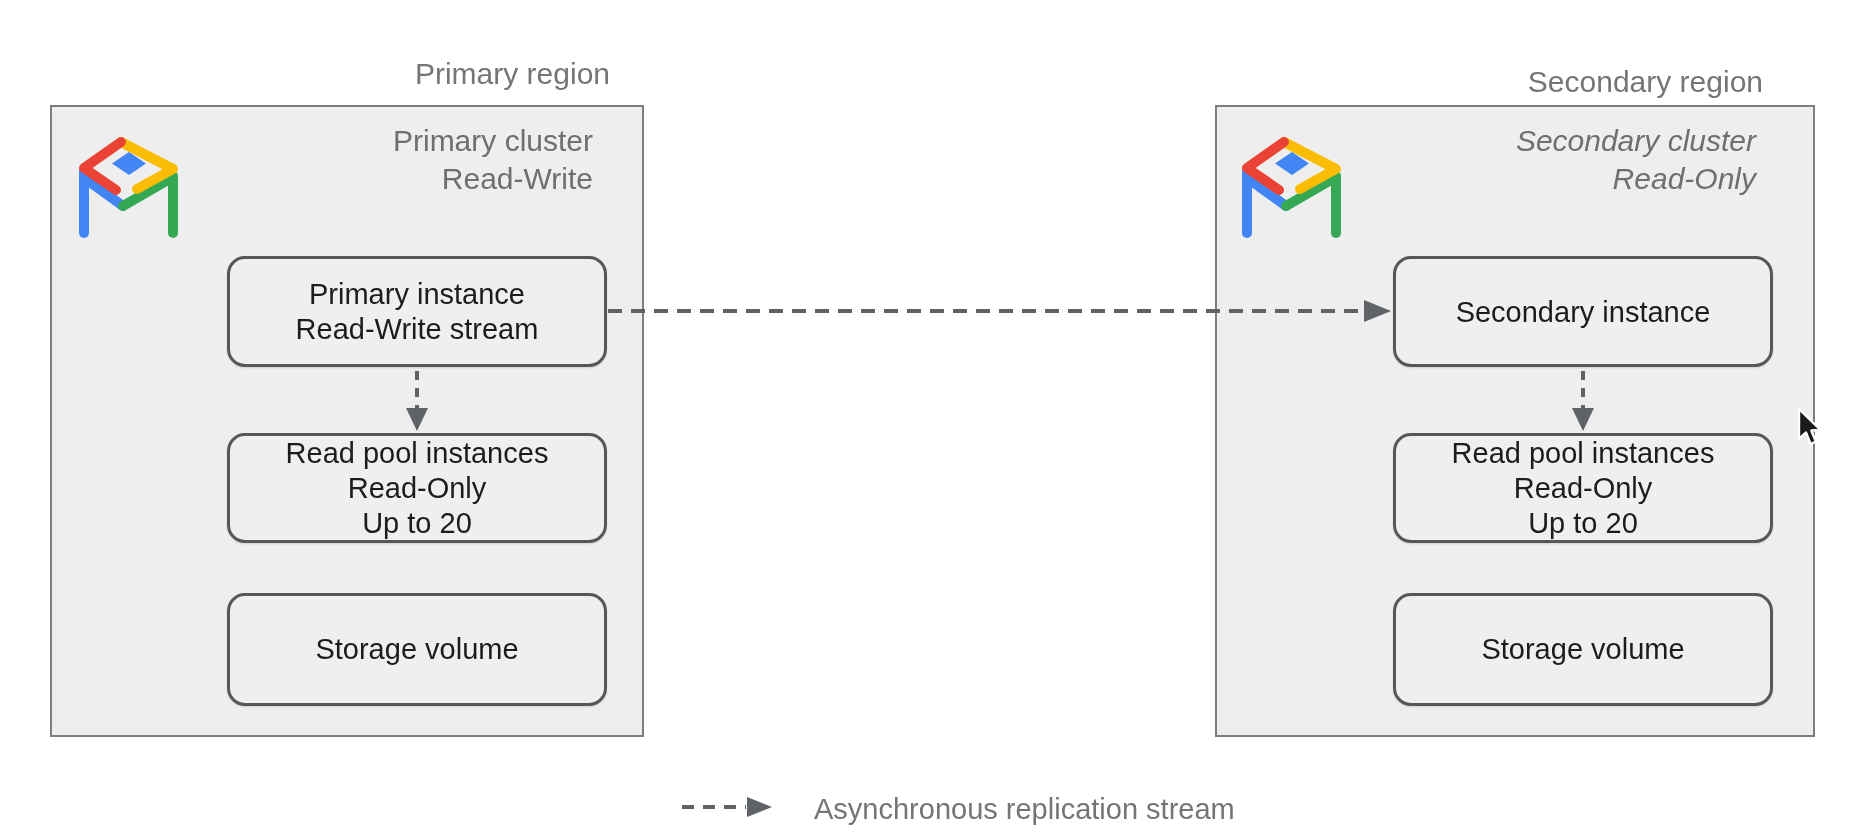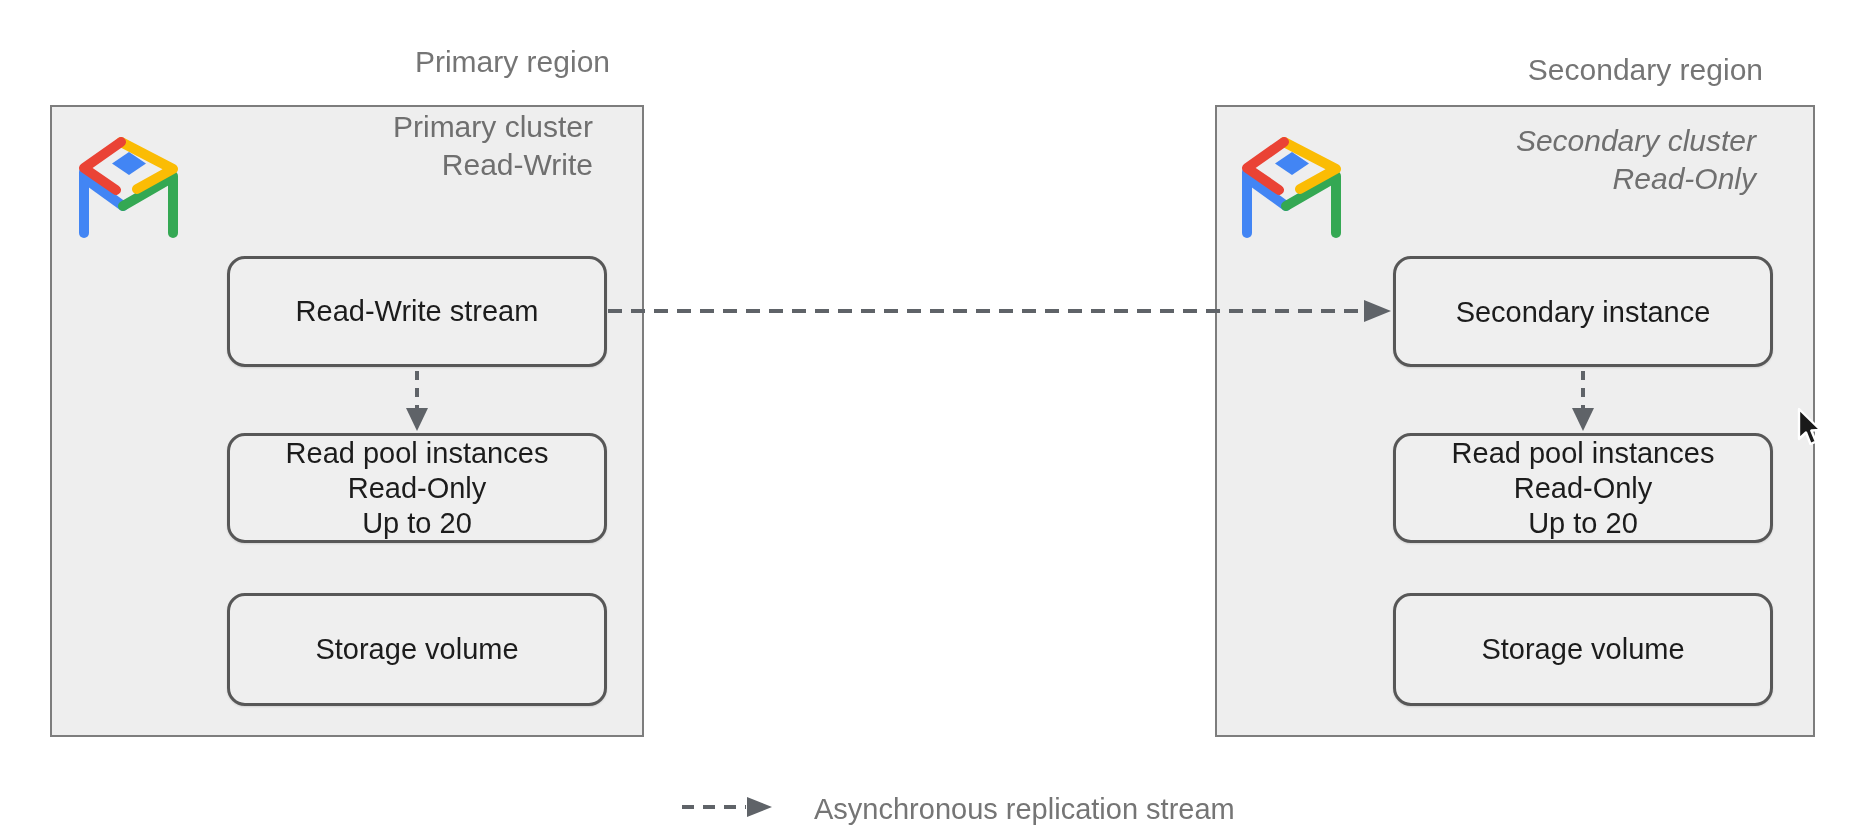--- a/index.html
+++ b/index.html
@@ -5,21 +5,21 @@
   html,body{margin:0;padding:0;}
   body{
     width:1868px;height:836px;position:relative;overflow:hidden;
     background:#ffffff;
     font-family:"Liberation Sans", sans-serif;
     -webkit-font-smoothing:antialiased;
   }
   .region-label{
     position:absolute;
     font-size:30px;line-height:34px;color:#757575;
-    text-align:right;white-space:nowrap;
+    text-align:right;white-space:nowrap;margin-top:12px;
   }
   .cluster{
     position:absolute;box-sizing:border-box;
     background:#eeeeee;border:2px solid #7d7d7d;
   }
   .cluster-title{
     position:absolute;text-align:right;
     font-size:30px;line-height:38px;color:#6f6f6f;white-space:nowrap;
   }
   .node{
@@ -48,26 +48,27 @@
     <path d="M8 36 L8 97" stroke="#4285F4"></path>
     <path d="M11 44 L47 70" stroke="#4285F4"></path>
     <path d="M47 70 L92 44" stroke="#34A853"></path>
     <path d="M97 40 L97 97" stroke="#34A853"></path>
     <path d="M45 6 L97 33 L61 53" stroke="#FBBC04"></path>
     <path d="M45 6 L8 32 L40 54" stroke="#EA4335"></path>
   </g>
   <polygon points="53,16 70,27.5 53,39 36,27.5" fill="#4285F4"></polygon>
 </svg>
 
-<div class="cluster-title" style="left:293px;top:108px;width:300px;">
+<div class="cluster-title" style="left:293px;top:122px;width:300px;">
   <div>Primary cluster</div>
   <div>Read-Write</div>
 </div>
 
 <div class="node" style="left:227px;top:256px;width:380px;height:111px;">
+  <div class="line">Primary instance</div>
   <div class="line">Read-Write stream</div>
 </div>
 
 <div class="node" style="left:227px;top:433px;width:380px;height:110px;">
   <div class="line">Read pool instances</div>
   <div class="line">Read-Only</div>
   <div class="line">Up to 20</div>
 </div>
 
 <div class="node" style="left:227px;top:593px;width:380px;height:113px;">

